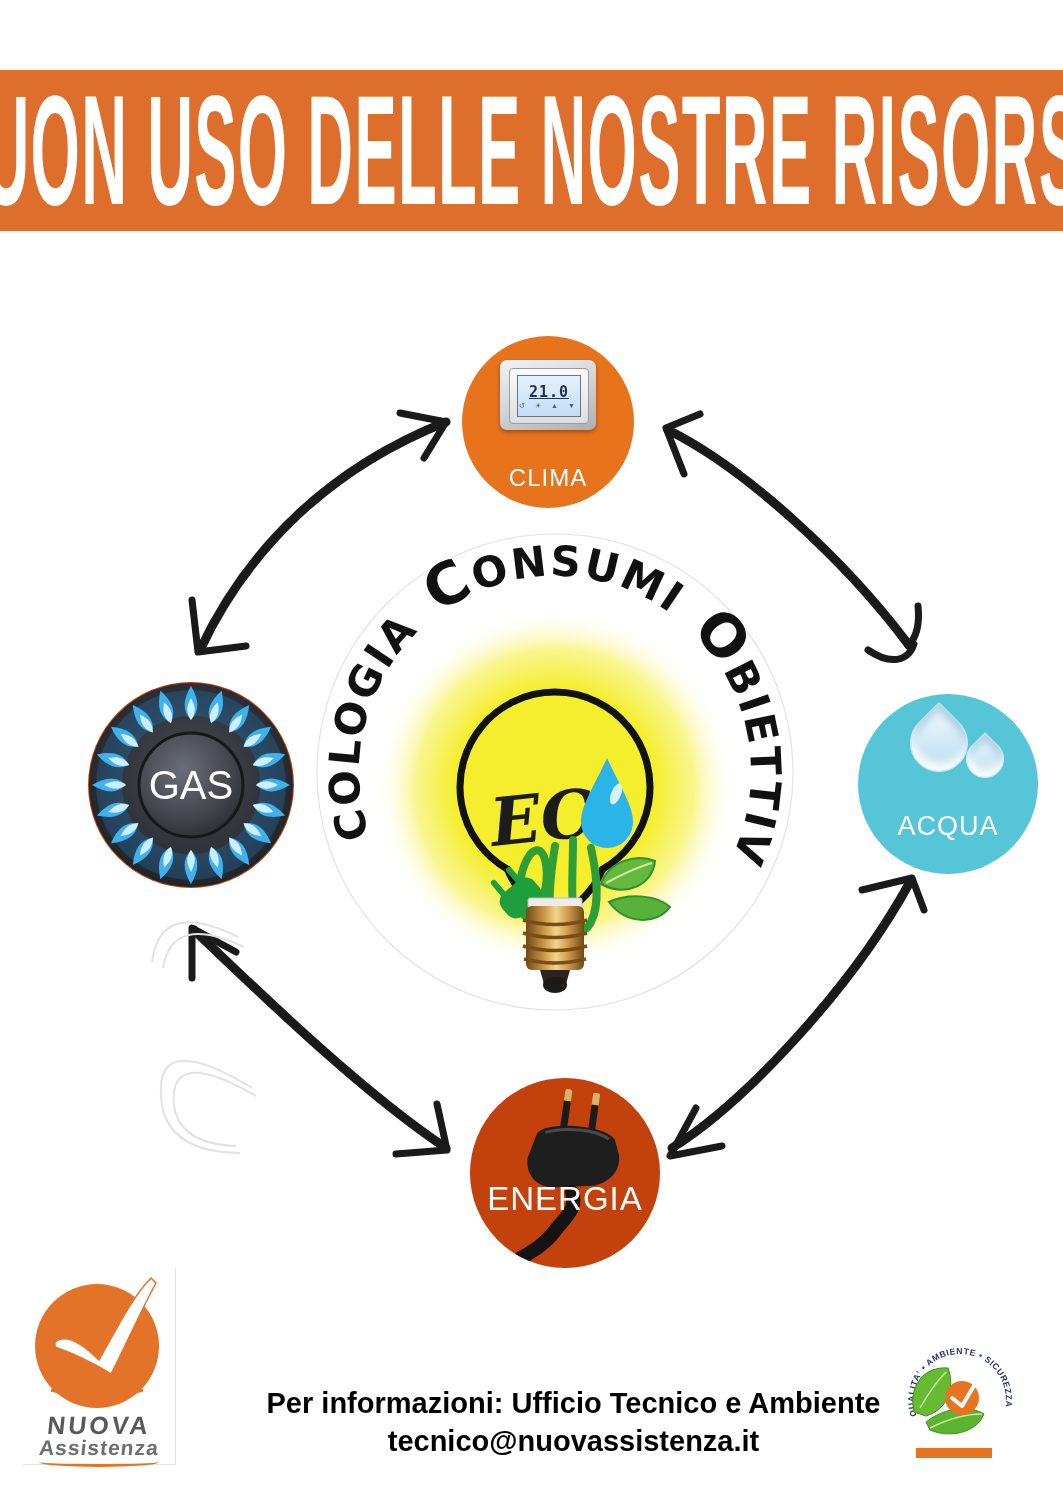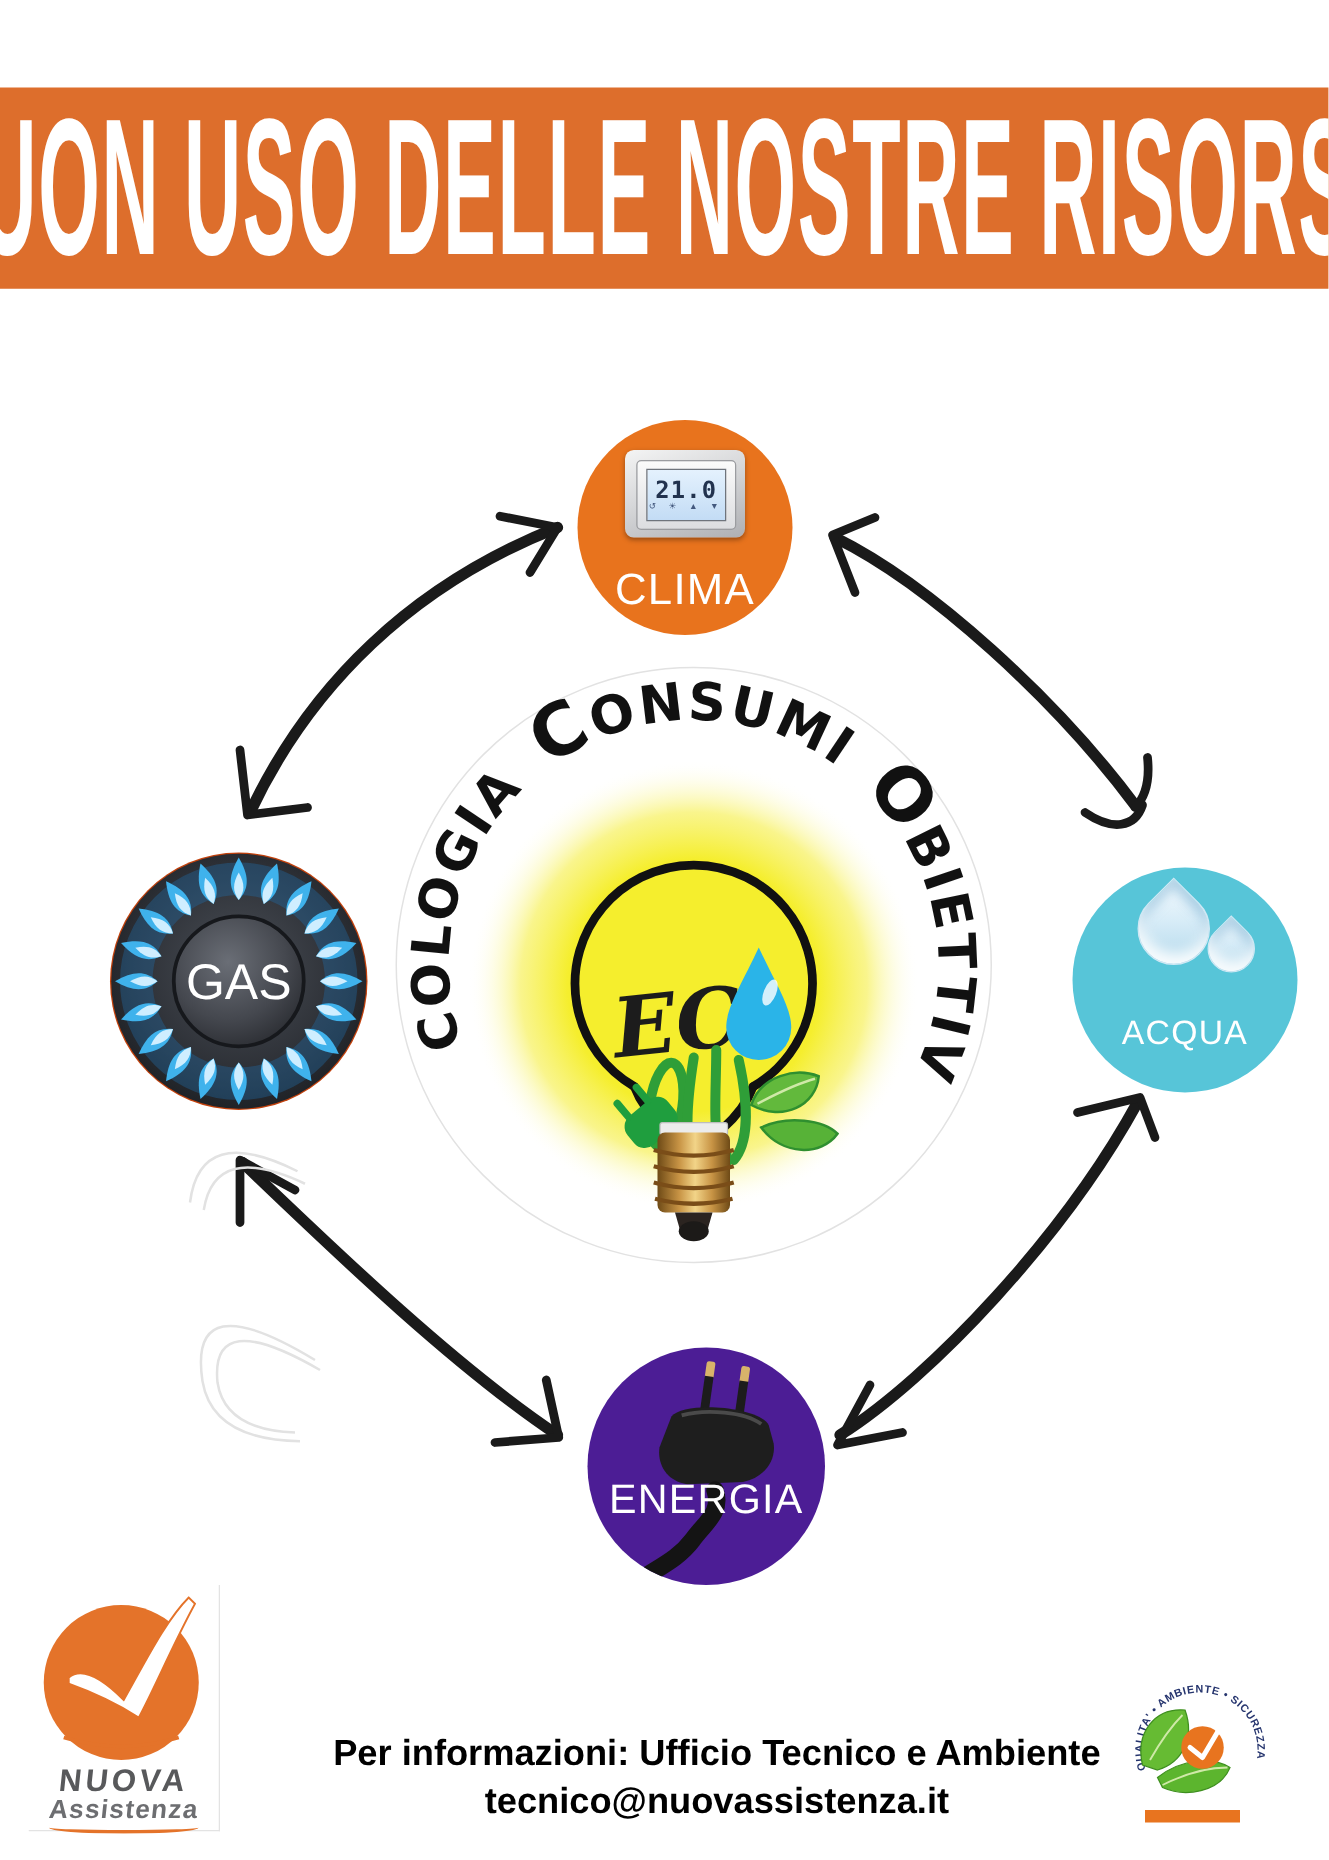--- a/index.html
+++ b/index.html
@@ -17,37 +17,37 @@
   .center-svg{position:absolute;left:315px;top:532px;width:480px;height:480px;}
   .arrows-svg{position:absolute;left:0;top:0;width:1063px;height:1488px;pointer-events:none;}
 
   
   .node{position:absolute;border-radius:50%;overflow:hidden;}
   .node-label{position:absolute;left:0;width:100%;text-align:center;color:#fff;
               font-family:"Liberation Sans",sans-serif;letter-spacing:1px;}
   .node-clima{left:462px;top:336px;width:172px;height:172px;background:#E8731D;}
   .node-gas{left:88px;top:682px;width:206px;height:206px;background:#c2410c;}
   .node-acqua{left:858px;top:694px;width:180px;height:180px;background:#57C5D8;}
-  .node-energia{left:470px;top:1078px;width:190px;height:190px;background:#4c1d95;}
-
-  .clima-label{bottom:16px;font-size:35px;}
+  .node-energia{left:470px;top:1078px;width:190px;height:190px;background:#c2410c;}
+
+  .clima-label{bottom:16px;font-size:24px;}
   .acqua-label{bottom:32px;font-size:27px;}
   .energia-label{top:102px;font-size:33px;z-index:3;}
 
   
   .thermo-plate{position:absolute;left:38px;top:24px;width:96px;height:70px;border-radius:7px;
                 background:linear-gradient(160deg,#f4f4f4 0%,#d6d7d9 45%,#aeafb3 100%);
                 box-shadow:0 2px 4px rgba(0,0,0,.35);}
   .thermo-panel{position:absolute;left:9px;top:8px;width:78px;height:54px;border-radius:4px;
                 background:linear-gradient(180deg,#fbfbfb,#dcdde0);border:1px solid #9b9ca0;}
   .thermo-screen{position:absolute;left:7px;top:6px;width:62px;height:40px;border:1px solid #6f747c;
                  background:linear-gradient(180deg,#e4f1fd,#c3dcf5);display:flex;flex-direction:column;
                  align-items:center;justify-content:center;}
-  .thermo-reading{font-family:"DejaVu Sans Mono",monospace;font-weight:bold;font-size:19px;
-                  color:#22324e;letter-spacing:1px;line-height:18px;}
+  .thermo-reading{font-family:"DejaVu Sans Mono",monospace;font-weight:bold;font-size:15px;
+                  color:#22324e;letter-spacing:1px;line-height:18px;text-decoration:underline;}
   .thermo-keys{font-size:7px;color:#44597e;letter-spacing:4px;line-height:9px;}
 
   
   .drop{position:absolute;transform:rotate(45deg);border-radius:0 50% 50% 50%;
         background:linear-gradient(135deg,#f7fcff 0%,#d9edf8 40%,#a8d3e8 100%);
         border:1px solid #cfe8f4;
         box-shadow:inset -5px -7px 10px rgba(255,255,255,.9), inset 4px 5px 9px rgba(110,170,205,.55);}
   .drop-big{left:52px;top:20px;width:56px;height:56px;}
   .drop-small{left:108px;top:46px;width:36px;height:36px;}
 

